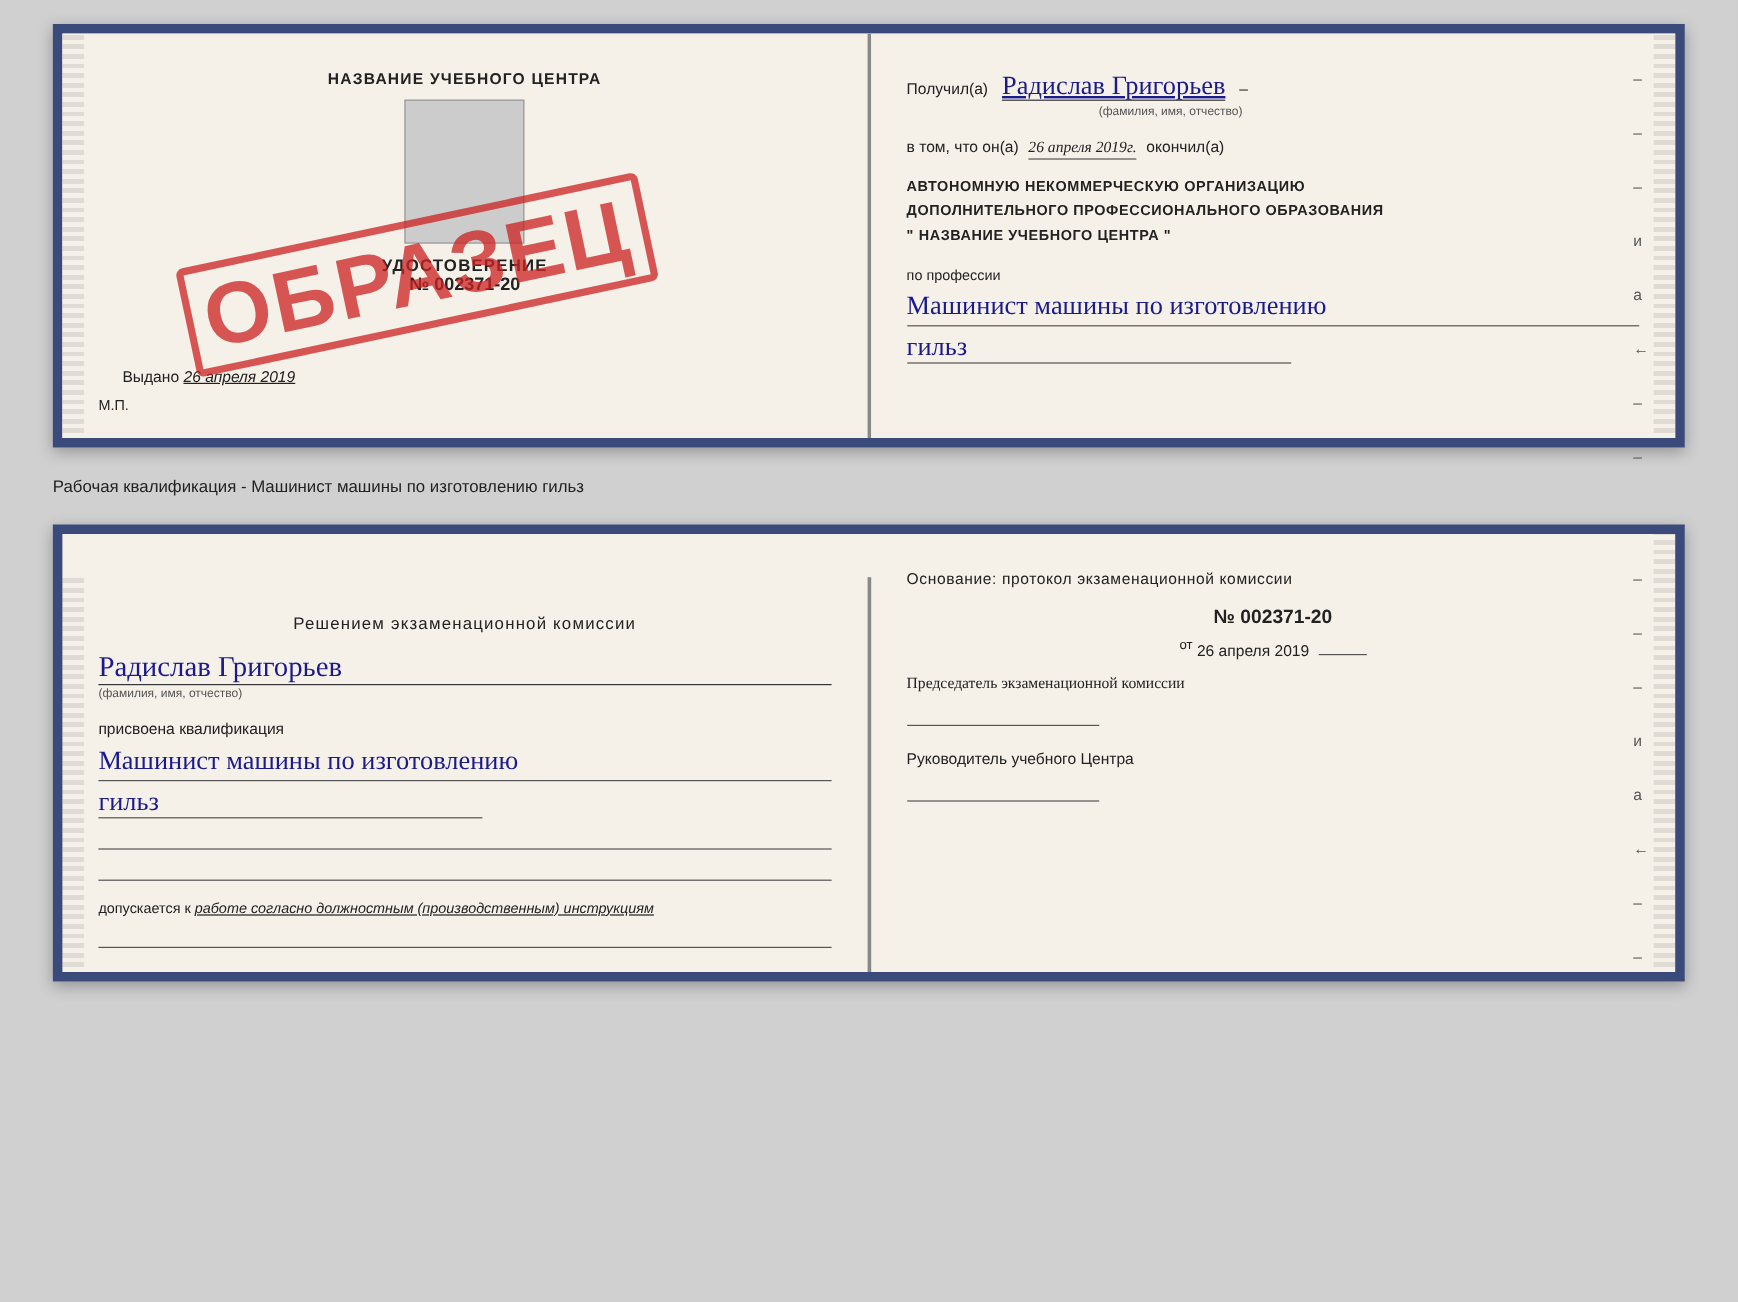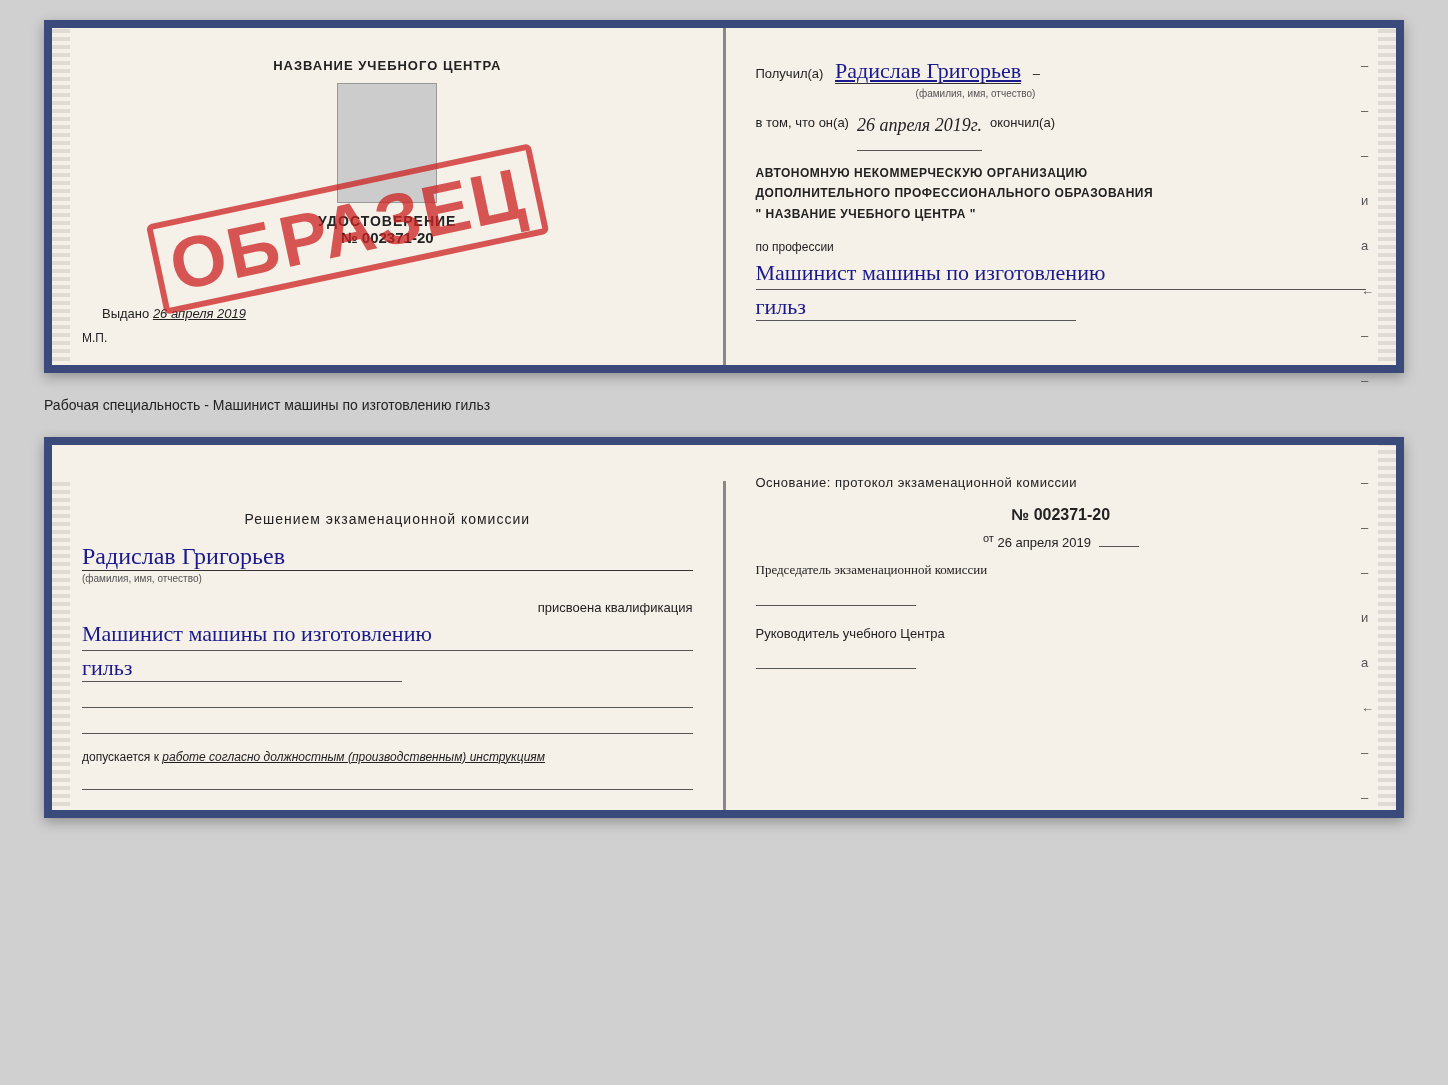--- a/index.html
+++ b/index.html
@@ -166,22 +166,22 @@
       margin-bottom: 12px;
       font-family: Arial, sans-serif;
       font-size: 13px;
       color: #222;
     }
 
     .completed-date {
       font-style: italic;
       font-family: 'Times New Roman', serif;
       border-bottom: 1px solid #555;
-      padding-bottom: 14px;
-      font-size: 18px;
+      padding-bottom: 1px;
+      font-size: 13px;
     }
 
     .org-block {
       font-family: Arial, sans-serif;
       font-size: 12px;
       text-align: left;
       font-weight: bold;
       letter-spacing: 0.5px;
       color: #222;
       line-height: 1.7;
@@ -273,21 +273,20 @@
       display: block;
       margin-bottom: 2px;
     }
 
     .qualification-label {
       font-family: Arial, sans-serif;
       font-size: 13px;
       color: #222;
       margin-top: 16px;
       margin-bottom: 4px;
-      text-align: right;
     }
 
     .qualification-value {
       font-family: 'Brush Script MT', cursive;
       font-size: 22px;
       color: #1a1a8c;
       line-height: 1.4;
       display: block;
       border-bottom: 1px solid #555;
     }
@@ -429,21 +428,21 @@
     </div>
 
     <div class="profession-label">по профессии</div>
     <div class="profession-value">
       <span>Машинист машины по изготовлению</span>
     </div>
     <div style="font-family:'Brush Script MT',cursive; font-size:22px; color:#1a1a8c; border-bottom:1px solid #555; display:block; margin-top:4px; max-width:320px;">гильз</div>
   </div>
 </div>
 
-<div class="middle-label">Рабочая специальность - Машинист машины по изготовлению гильз</div>
+<div class="middle-label">Рабочая квалификация - Машинист машины по изготовлению гильз</div>
 
 <div class="document-container-bottom">
 
   <div class="bottom-left">
     <div class="decision-title">Решением  экзаменационной  комиссии</div>
 
     <div>
       <span class="person-name-cursive">Радислав Григорьев</span>
       <span class="small-sub" style="text-align:left; margin-left:0; max-width:none;">(фамилия, имя, отчество)</span>
     </div>

